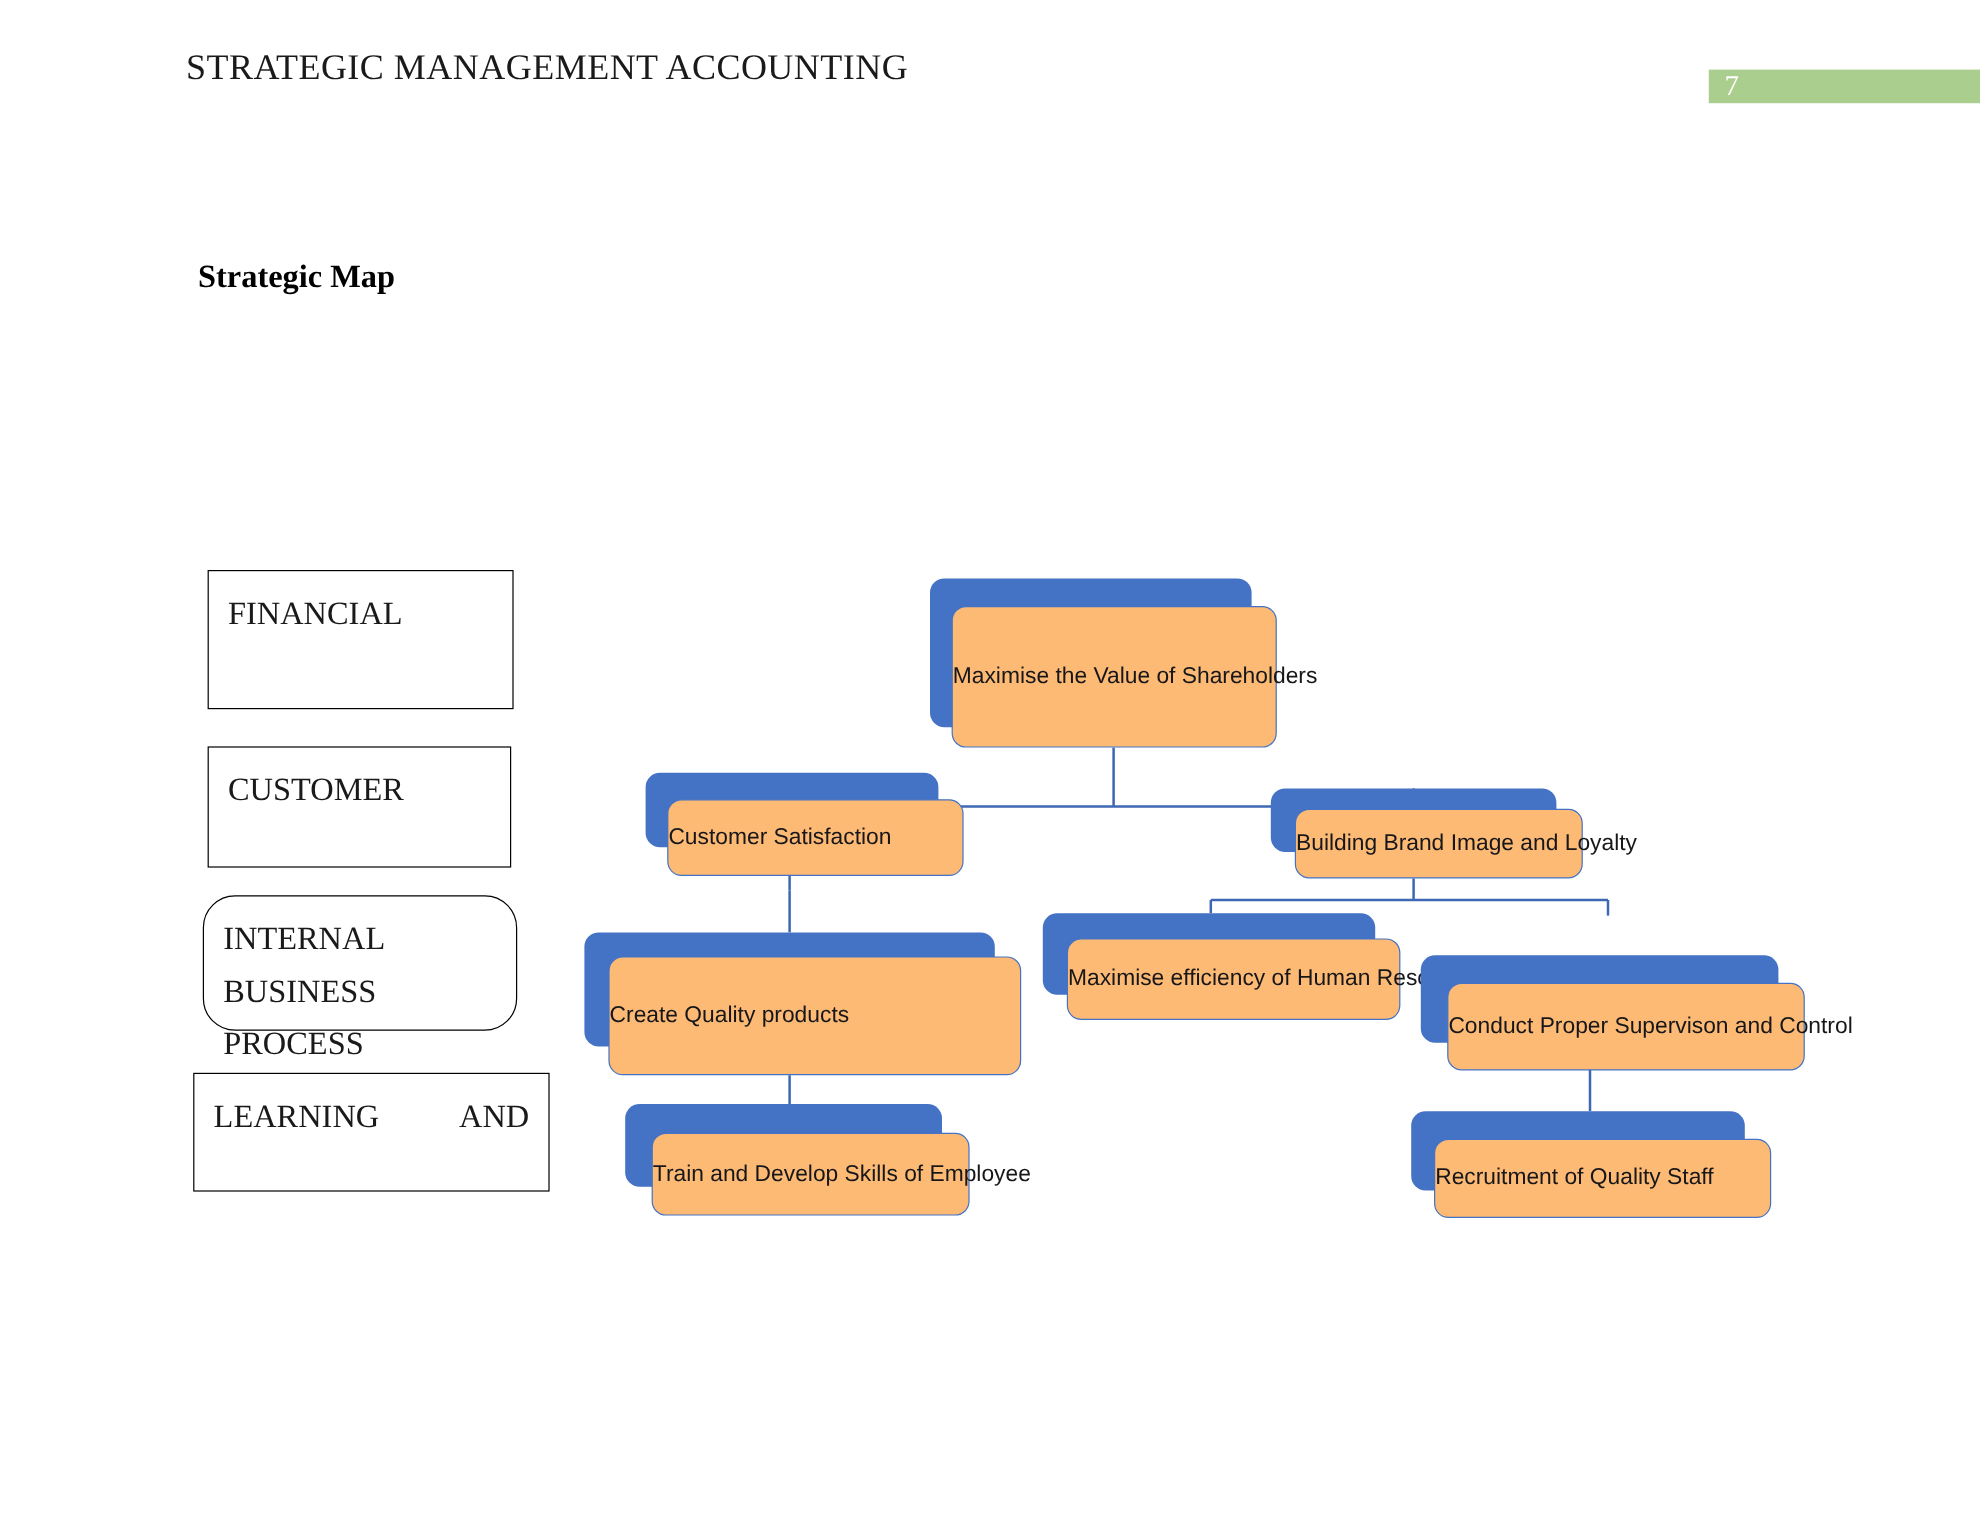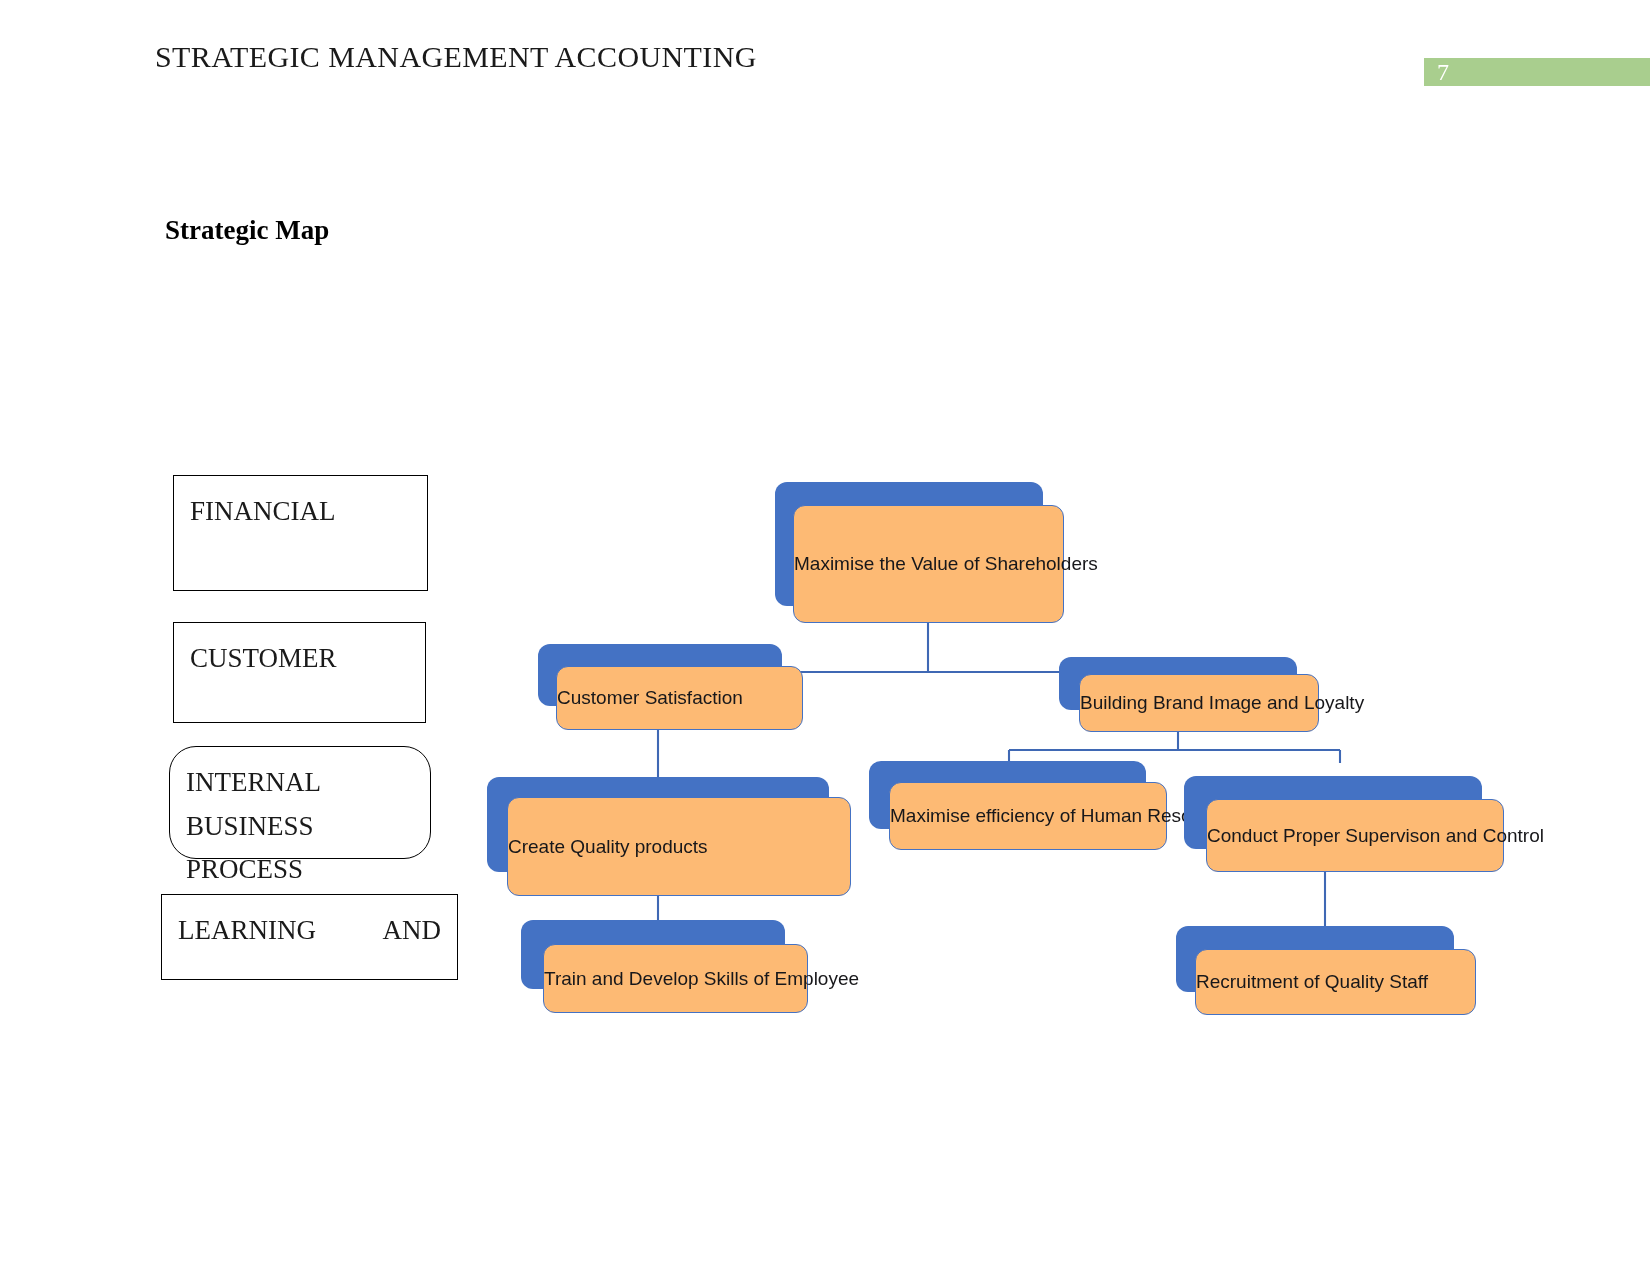--- a/index.html
+++ b/index.html
@@ -49,21 +49,21 @@
     line-height:1.62;
   }
   .perspective-box .pline { display:block; }
   .perspective-box.justified .pline.spread {
     display:flex; justify-content:space-between; width:100%;
   }
 
   #perspective-financial { left:173px; top:475px; width:255px; height:116px; }
   #perspective-customer  { left:173px; top:622px; width:253px; height:101px; }
   #perspective-internal  { left:169px; top:746px; width:262px; height:113px;border-radius:27px; }
-  #perspective-learning  { left:161px; top:894px; width:297px; height:86px; }
+  #perspective-learning  { left:161px; top:894px; width:297px; height:99px; }
 
   
   #strategy-map {
     position:absolute; left:0; top:0; width:1650px; height:1275px;
     pointer-events:none;
   }
   #connector-layer { position:absolute; left:0; top:0; }
 
   
   .map-node { position:absolute; }
@@ -100,21 +100,21 @@
   #node-brand-image .node-front { left:20px; top:17px; width:240px; height:58px; }
 
   #node-create-quality       { left:487px; top:777px; width:364px; height:119px; }
   #node-create-quality .node-back  { width:342px; height:95px; }
   #node-create-quality .node-front { left:20px; top:20px; width:344px; height:99px; }
 
   #node-hr-efficiency       { left:869px; top:761px; width:298px; height:89px; }
   #node-hr-efficiency .node-back  { width:277px; height:68px; }
   #node-hr-efficiency .node-front { left:20px; top:21px; width:278px; height:68px; }
 
-  #node-supervision       { left:1184px; top:776px; width:278px; height:96px; }
+  #node-supervision       { left:1184px; top:796px; width:278px; height:96px; }
   #node-supervision .node-back  { width:298px; height:73px; }
   #node-supervision .node-front { left:22px; top:23px; width:298px; height:73px; }
 
   #node-train-employee       { left:521px; top:920px; width:287px; height:93px; }
   #node-train-employee .node-back  { width:264px; height:69px; }
   #node-train-employee .node-front { left:22px; top:24px; width:265px; height:69px; }
 
   #node-recruitment       { left:1176px; top:926px; width:300px; height:89px; }
   #node-recruitment .node-back  { width:278px; height:66px; }
   #node-recruitment .node-front { left:19px; top:23px; width:281px; height:66px; }

